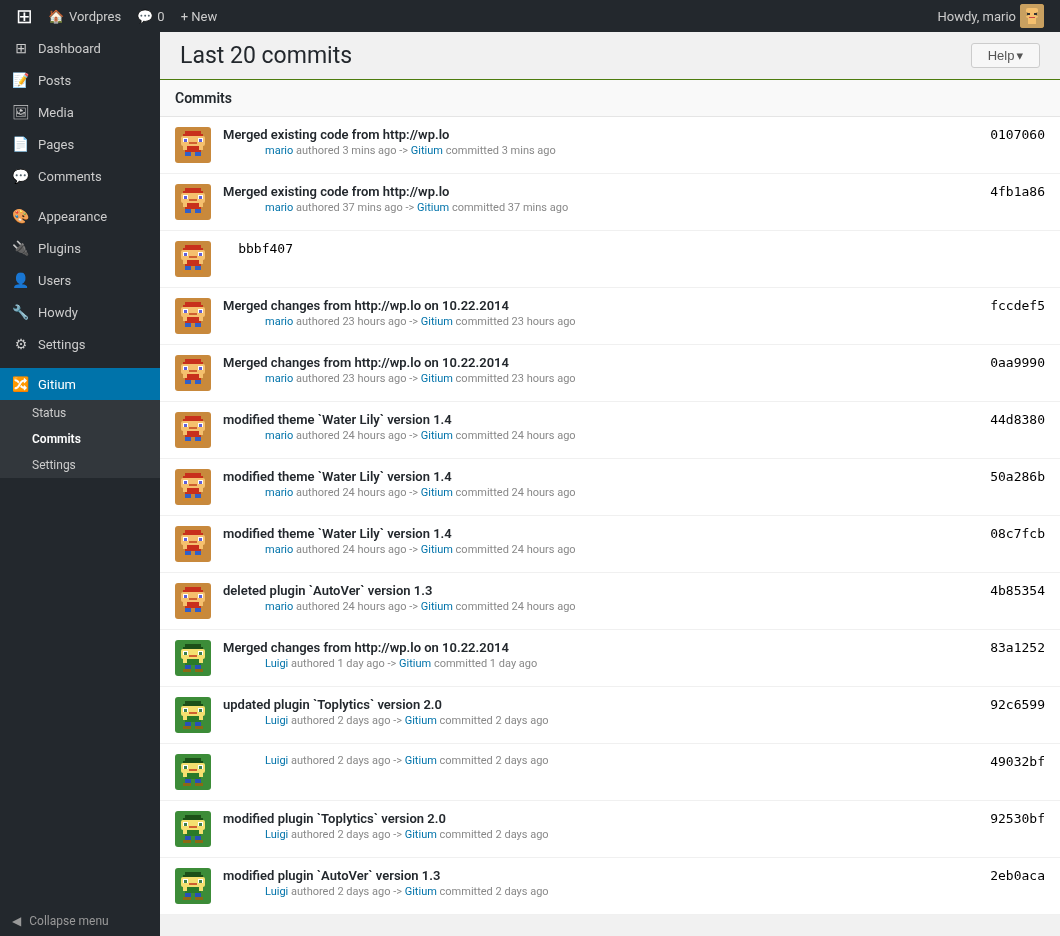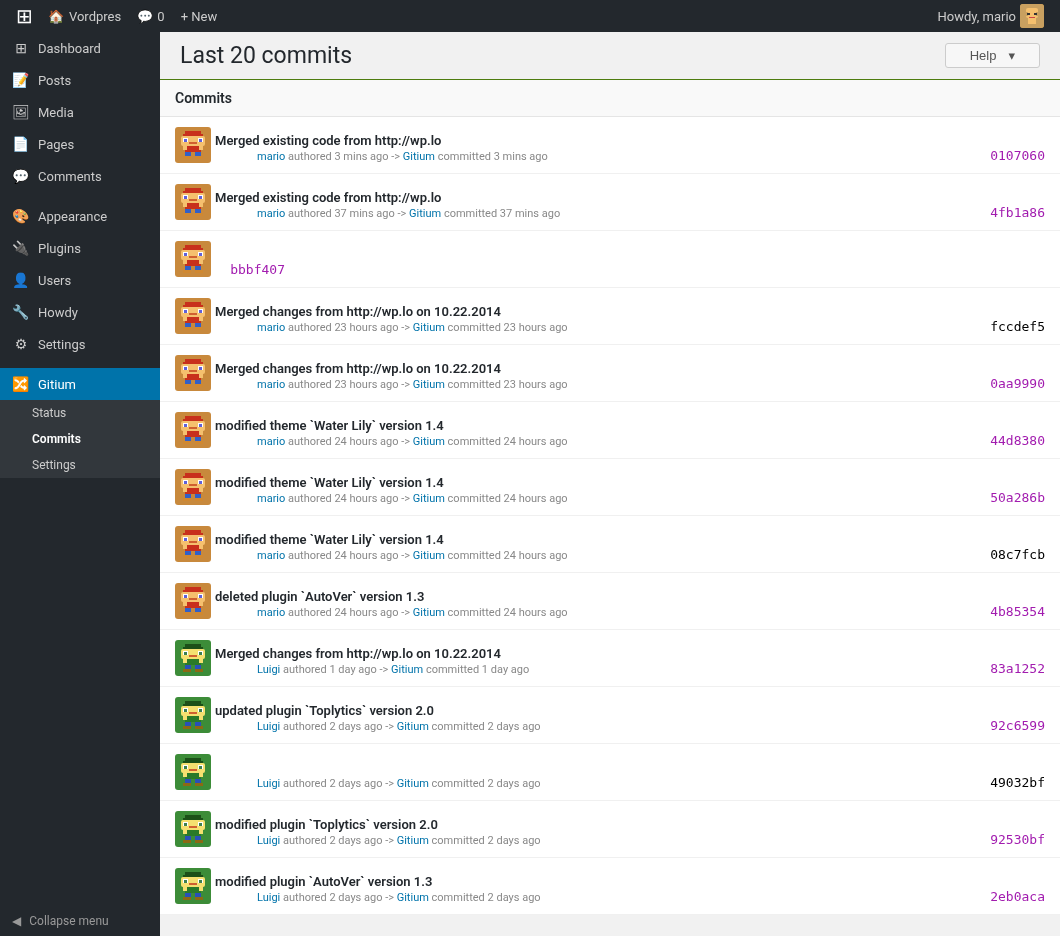--- a/index.html
+++ b/index.html
@@ -104,48 +104,48 @@
     }
     .page-title {
       font-size: 23px;
       font-weight: 400;
       color: #23282d;
     }
     .help-btn {
       background: #f7f7f7;
       border: 1px solid #ccc;
       border-radius: 3px;
-      padding: 4px 24px;
+      padding: 4px 16px;
       cursor: pointer;
       font-size: 13px;
       color: #555;
       display: flex;
       align-items: center;
-      gap: 12px;
+      gap: 2px;
     }
 
     
     .commits-section {
       background: #fff;
       margin: 0;
     }
     .commits-header {
       padding: 10px 15px;
       font-size: 14px;
       font-weight: 600;
       color: #23282d;
       background: #f9f9f9;
       border-bottom: 1px solid #e5e5e5;
     }
     .commit-row {
       display: flex;
-      align-items: flex-end;
+      align-items: flex-start;
       padding: 10px 15px;
       border-bottom: 1px solid #f0f0f0;
-      gap: 4px;
+      gap: 12px;
     }
     .commit-avatar {
       width: 36px;
       height: 36px;
       border-radius: 3px;
       flex-shrink: 0;
       overflow: hidden;
     }
     .commit-info { flex: 1; }
     .commit-title {
@@ -164,21 +164,21 @@
       text-decoration: none;
     }
     .commit-hash {
       font-size: 13px;
       color: #000000;
       font-family: monospace;
       flex-shrink: 0;
       min-width: 70px;
       text-align: right;
     }
-    .commit-hash.dark { color: #a21caf; }
+    .commit-hash.dark { color: #000000; }
   </style>
 </head>
 <body>
 
 <div id="admin-bar">
   <div class="admin-bar-item">
     <span style="font-size:20px; color:#fff;">⊞</span>
   </div>
   <div class="admin-bar-item">
     <span>🏠</span>

